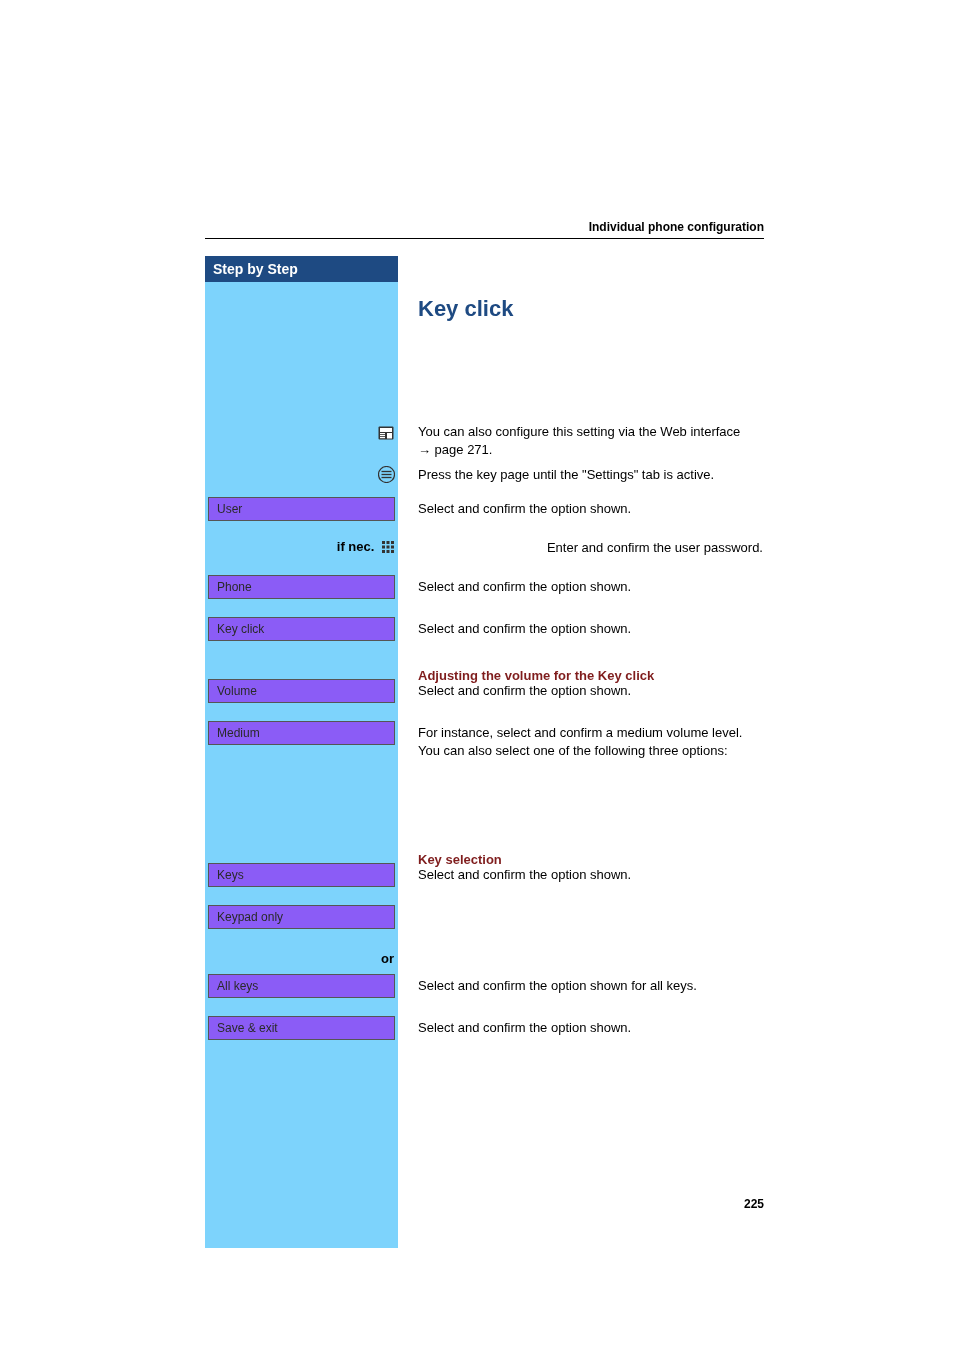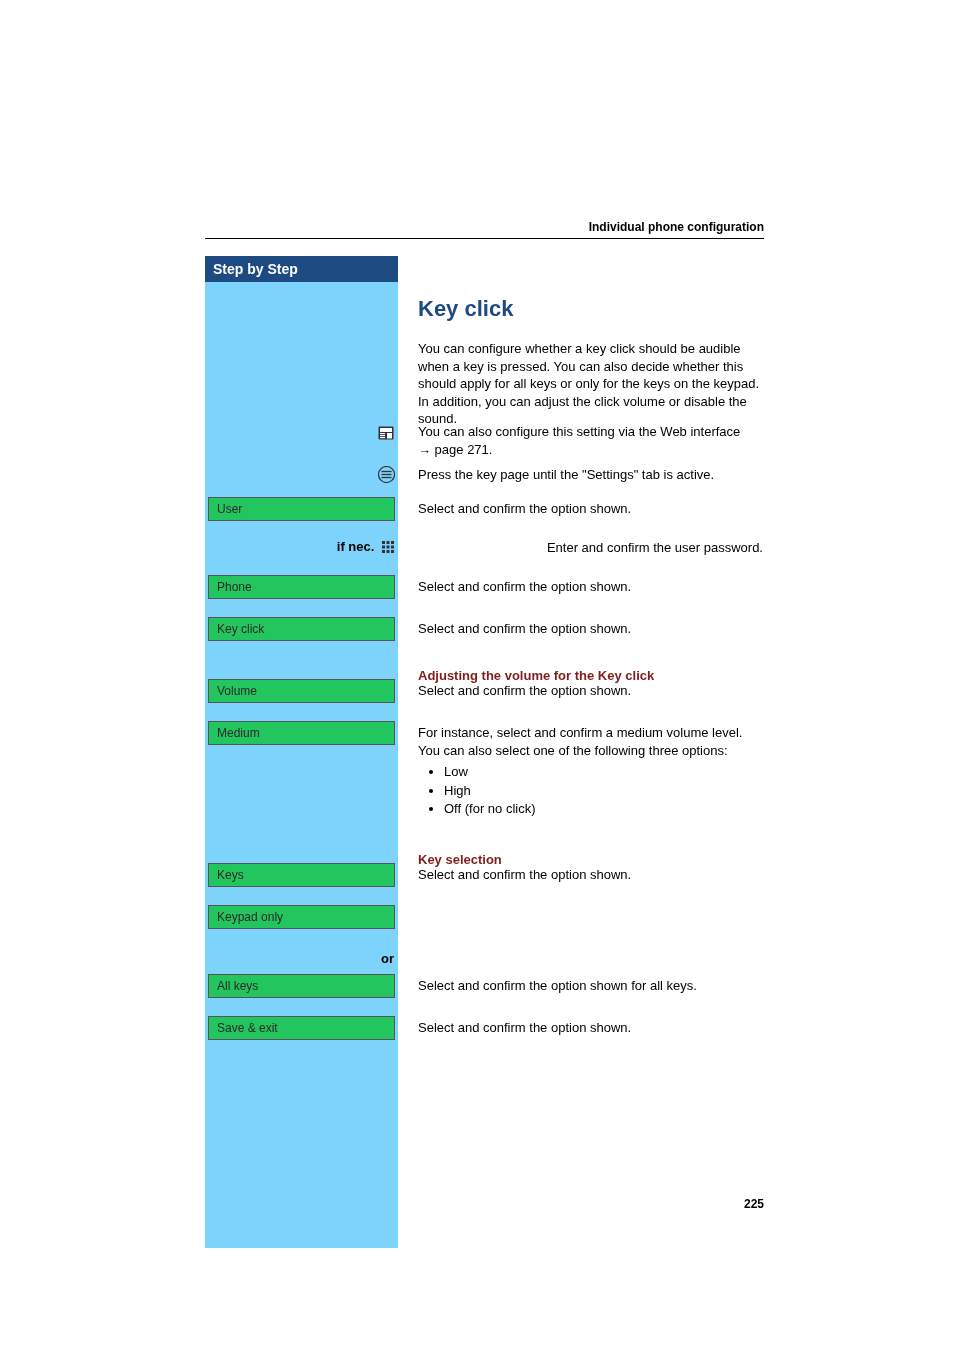--- a/index.html
+++ b/index.html
@@ -8,21 +8,21 @@
   .header-line { position: absolute; left: 205px; right: 190px; top: 238px; border-top: 1px solid #000; }
   .header-text { position: absolute; right: 190px; top: 220px; font-size: 12px; font-weight: bold; color: #000; }
   .sidebar { position: absolute; left: 205px; top: 256px; width: 193px; height: 992px; background: #7dd3fc; }
   .sidebar-header { background: #1e4a82; color: #fff; font-weight: bold; font-size: 14px; padding: 5px 8px; }
   .content { position: absolute; left: 418px; top: 256px; width: 345px; }
   .h1 { color: #1e4a82; font-size: 22px; font-weight: bold; margin-top: 40px; margin-bottom: 18px; }
   .h3 { color: #7f1d1d; font-size: 13px; font-weight: bold; margin-top: 20px; margin-bottom: 10px; }
   .body { color: #000; font-size: 13px; line-height: 1.35; }
   .body ul { list-style: disc; padding-left: 26px; margin: 4px 0; }
   .body li { margin: 1px 0; }
-  .label-box { position: absolute; left: 208px; width: 187px; border: 1px solid #555; background: #22c55e; font-size: 12px; color: #2a2a2a; padding: 4px 8px; }
+  .label-box { position: absolute; left: 208px; width: 187px; border: 1px solid #555; background: #8b5cf6; font-size: 12px; color: #2a2a2a; padding: 4px 8px; }
   .ifnec { position: absolute; width: 193px; left: 205px; text-align: right; font-weight: bold; font-size: 13px; padding-right: 4px; }
   .or { position: absolute; width: 193px; left: 205px; text-align: right; font-weight: bold; font-size: 13px; padding-right: 4px; }
   .icon { width: 16px; height: 14px; }
   .gear { width: 17px; height: 17px; }
   .keypad-icon { width: 12px; height: 12px; display:inline-block; vertical-align:-2px;}
   .page-num { position: absolute; right: 190px; bottom: 140px; font-size: 12px; font-weight: bold; margin-left: 31px; }
   .arrow { font-weight: bold; }
   .icon-col { position:absolute; left:378px; width:22px; }
 </style>
 </head>
@@ -32,21 +32,20 @@
 
   <div class="header-text">Individual phone configuration</div>
   <div class="header-line"></div>
 
   <div class="sidebar">
     <div class="sidebar-header">Step by Step</div>
   </div>
 
   <div class="content">
     <div class="h1">Key click</div>
-    <div class="body" style="margin-bottom:10px;">You can configure whether a key click should be audible when a key is pressed. You can also decide whether this should apply for all keys or only for the keys on the keypad. In addition, you can adjust the click volume or disable the sound.</div>
   </div>
 
   <div class="icon-col" style="top:426px;">
     <svg class="icon" viewBox="0 0 16 14">
         <rect x="0.5" y="0.5" width="15" height="13" fill="#333" rx="1"></rect>
         <rect x="2" y="2" width="12" height="4" fill="#fff"></rect>
         <rect x="2" y="7" width="5" height="1.2" fill="#fff"></rect>
         <rect x="2" y="9" width="5" height="1.2" fill="#fff"></rect>
         <rect x="2" y="11" width="5" height="1.2" fill="#fff"></rect>
         <rect x="9" y="7" width="5" height="5.5" fill="#fff"></rect>
@@ -95,25 +94,20 @@
   <div class="body" style="position:absolute; left:418px; top:620px; width:345px;">Select and confirm the option shown.</div>
 
   <div class="h3" style="position:absolute; left:418px; top:648px;">Adjusting the volume for the Key click</div>
 
   <div class="label-box" style="top:679px;">Volume</div>
   <div class="body" style="position:absolute; left:418px; top:682px; width:345px;">Select and confirm the option shown.</div>
 
   <div class="label-box" style="top:721px;">Medium</div>
   <div class="body" style="position:absolute; left:418px; top:724px; width:345px;">
     <span>For instance, select and confirm a medium volume level. You can also select one of the following three options:</span>
-    <ul>
-      <li>Low</li>
-      <li>High</li>
-      <li>Off (for no click)</li>
-    </ul>
   </div>
 
   <div class="h3" style="position:absolute; left:418px; top:832px;">Key selection</div>
 
   <div class="label-box" style="top:863px;">Keys</div>
   <div class="body" style="position:absolute; left:418px; top:866px; width:345px;">Select and confirm the option shown.</div>
 
   <div class="label-box" style="top:905px;">Keypad only</div>
 
   <div class="or" style="top:951px;">or</div>

